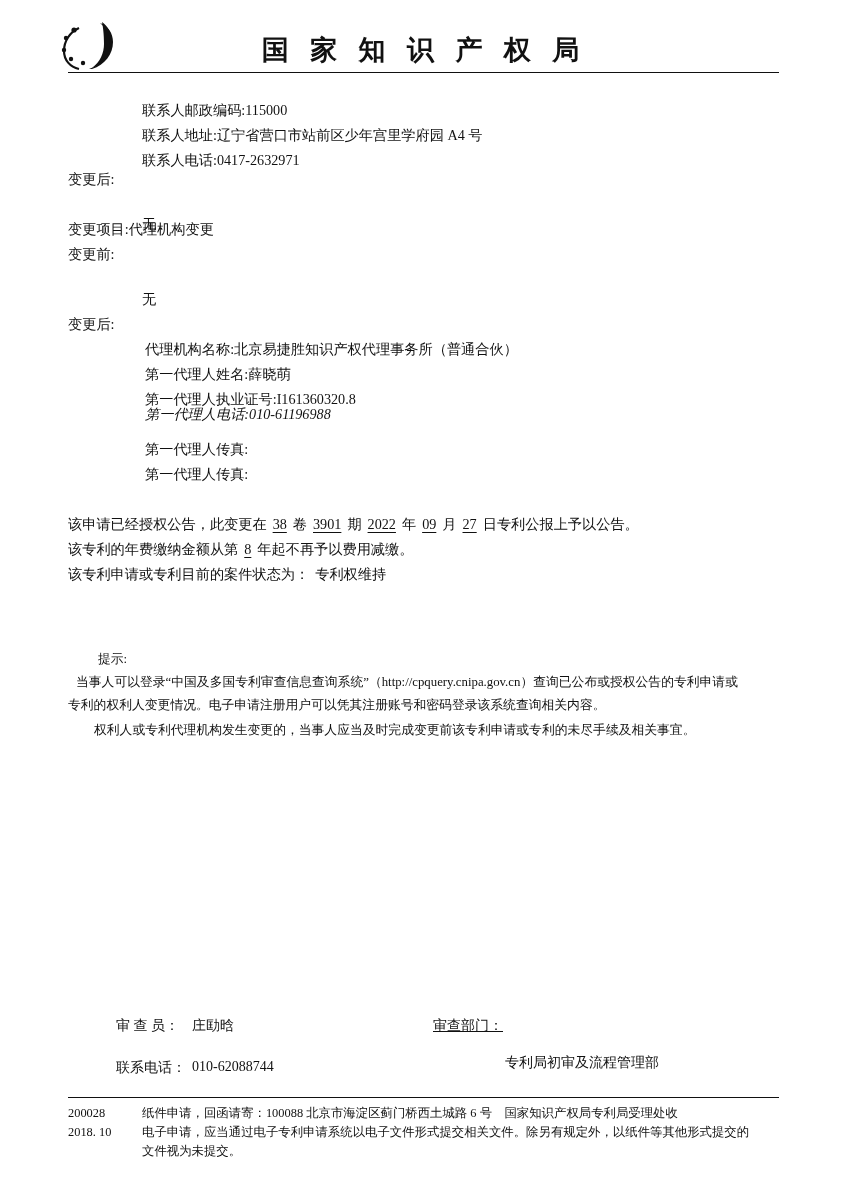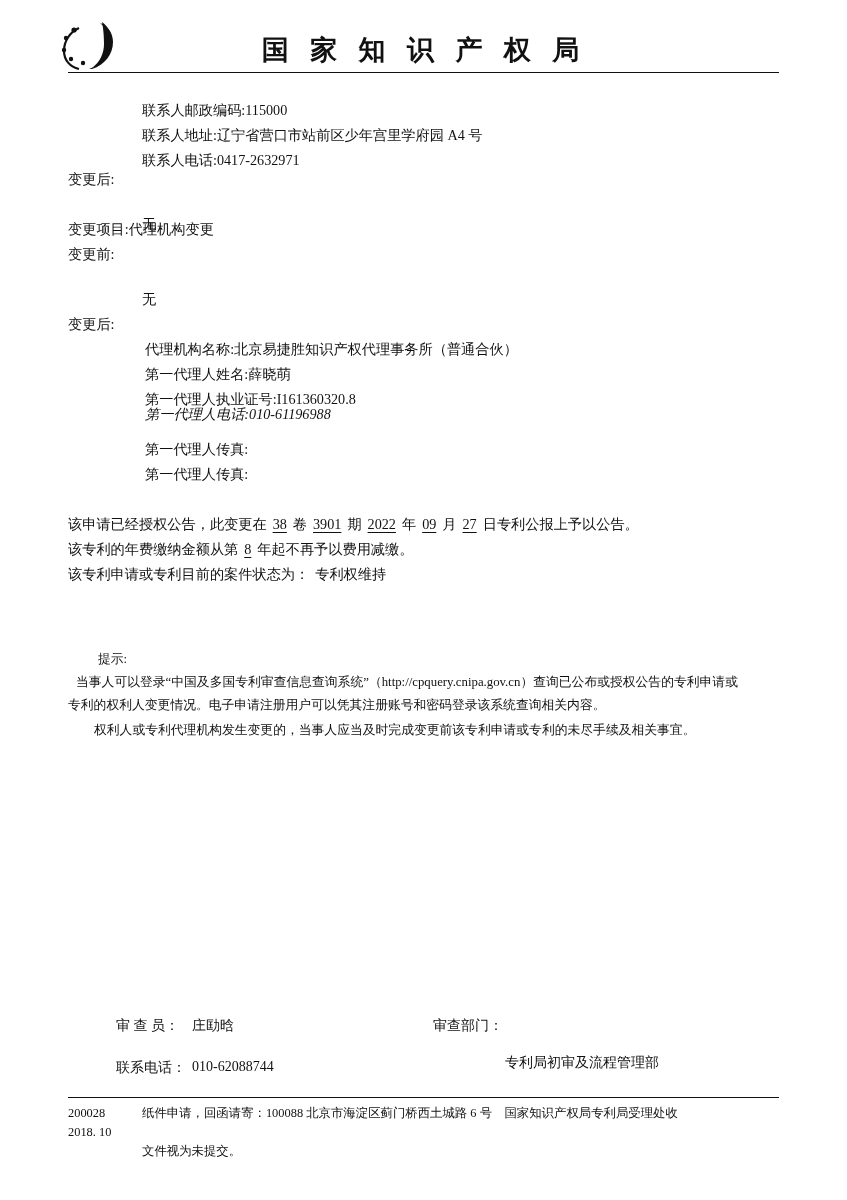--- a/index.html
+++ b/index.html
@@ -180,25 +180,26 @@
 
   <div class="tips">
     <div class="tip-line" style="left:98px; top:648px;">提示:</div>
     <div class="tip-line" style="left:76px; top:671px;">当事人可以登录“中国及多国专利审查信息查询系统”（http://cpquery.cnipa.gov.cn）查询已公布或授权公告的专利申请或</div>
     <div class="tip-line" style="left:68px; top:694px;">专利的权利人变更情况。电子申请注册用户可以凭其注册账号和密码登录该系统查询相关内容。</div>
     <div class="tip-line" style="left:94px; top:719px;">权利人或专利代理机构发生变更的，当事人应当及时完成变更前该专利申请或专利的未尽手续及相关事宜。</div>
   </div>
 
   <div class="sig" style="left:116px; top:1017px;">审 查 员：</div>
   <div class="sig" style="left:192px; top:1017px;">庄劻晗</div>
-  <div class="sig" style="left:433px; top:1017px;">审查部门：</div>
+  <div class="sig" style="left:433px; top:1017px;text-decoration:underline;">审查部门：</div>
   <div class="sig" style="left:505px; top:1017px;margin-top:37px;">专利局初审及流程管理部</div>
   <div class="sig" style="left:116px; top:1059px;">联系电话：</div>
   <div class="sig" style="left:192px; top:1059px;">010-62088744</div>
 
   <div class="rule-bottom"></div>
 
   <div class="foot foot-num" style="top:1104px;">200028</div>
   <div class="foot foot-num" style="top:1123px;">2018. 10</div>
   <div class="foot foot-text" style="top:1104px;">纸件申请，回函请寄：100088 北京市海淀区蓟门桥西土城路 6 号　国家知识产权局专利局受理处收</div>
+  <div class="foot foot-text" style="top:1123px;">电子申请，应当通过电子专利申请系统以电子文件形式提交相关文件。除另有规定外，以纸件等其他形式提交的</div>
   <div class="foot foot-text" style="top:1142px;">文件视为未提交。</div>
 
 </div>
 
 </body></html>

